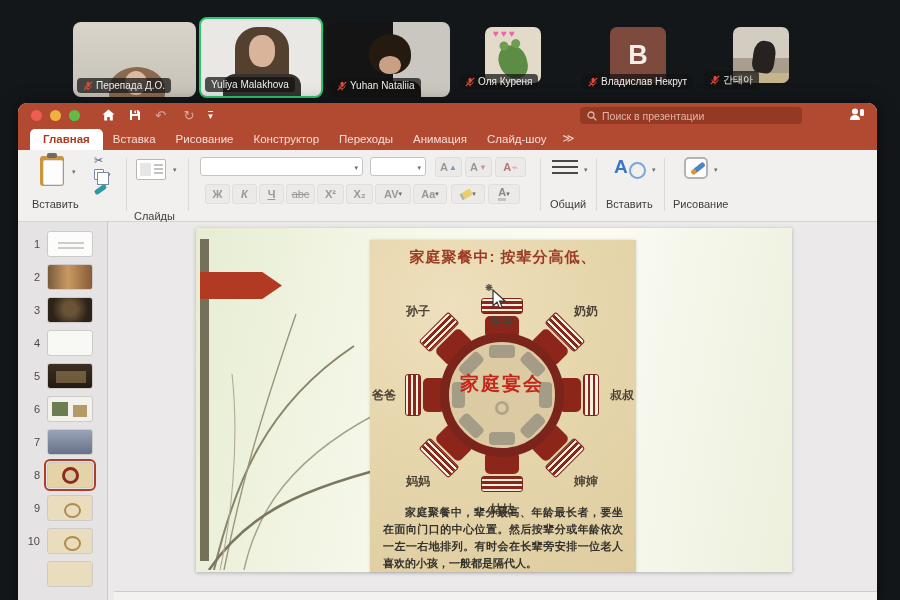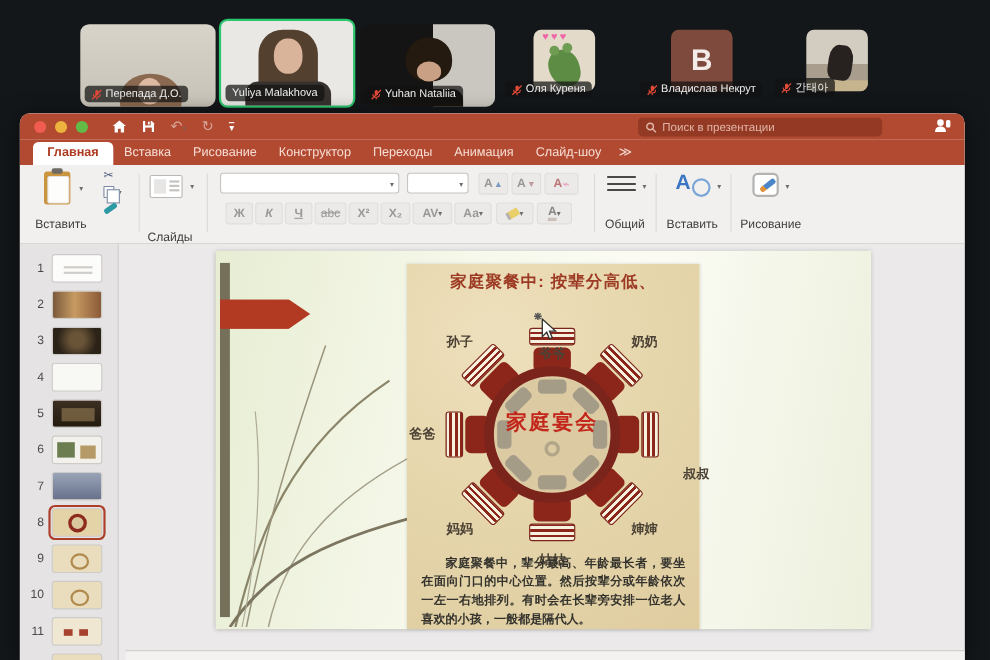--- a/index.html
+++ b/index.html
@@ -161,21 +161,21 @@
                  background:repeating-linear-gradient(to bottom,#f7f1e0 0 2.5px,#8c261b 2.5px 5px); border:1px solid #7b241b; }
   .chair .seat { position:absolute; left:-17px; top:-11px; width:34px; height:22px; border-radius:5px; background:#8c261b; }
   .mat-inner { position:absolute; left:-13px; top:-6px; width:26px; height:13px; border-radius:4px; background:#a59c88; }
   .r0{transform:rotate(0deg);} .r45{transform:rotate(45deg);} .r90{transform:rotate(90deg);}
   .r135{transform:rotate(135deg);} .r180{transform:rotate(180deg);} .r225{transform:rotate(225deg);}
   .r270{transform:rotate(270deg);} .r315{transform:rotate(315deg);} 
   .tc-text { position:absolute; left:-60px; top:-24px; width:120px; text-align:center; color:#c3261a; font-weight:bold;
              font-size:19px; letter-spacing:2px; }
   .tc-dot { position:absolute; left:-7px; top:6px; width:14px; height:14px; border:3px solid #b2a689; border-radius:50%; }
   .seat-label { position:absolute; transform:translate(-50%,-50%); font-size:12px; font-weight:bold; color:#4c4336; white-space:nowrap; }
-  .pos0{left:0;top:-112px;margin-top:39px;} .pos1{left:84px;top:-84px;} .pos2{left:131px;top:0;margin-top:36px;} .pos3{left:84px;top:86px;}
+  .pos0{left:0;top:-112px;margin-top:39px;} .pos1{left:84px;top:-84px;} .pos2{left:120px;top:0;} .pos3{left:84px;top:86px;}
   .pos4{left:0;top:114px;} .pos5{left:-84px;top:86px;} .pos6{left:-118px;top:0;} .pos7{left:-84px;top:-84px;}
   .cn-para { position:absolute; left:13px; right:13px; top:264px; font-size:11px; line-height:17px; color:#33322c;
              font-weight:bold; text-indent:2em; text-align:justify; }
   .cursor { position:absolute; left:288px; top:56px; }
 </style>
 </head>
 <body>
 
 <div class="vtile t1">
   <div class="p1-hair"></div>
@@ -428,24 +428,20 @@
         </div>
       <div class="trow">
           <span class="tnum">9</span>
           <div class="thumb th9"></div>
         </div>
       <div class="trow">
           <span class="tnum">10</span>
           <div class="thumb th10"></div>
         </div>
       <div class="trow">
-          <span class="tnum">11</span>
-          <div class="thumb th11"></div>
-        </div>
-      <div class="trow">
           <span class="tnum"></span>
           <div class="thumb th12"></div>
         </div>
     </div>
 
     <div class="canvas">
       <div class="slide">
         <div class="olive-bar"></div>
         <div class="red-arrow"></div>
         <svg class="grass" width="220" height="284" viewBox="0 0 220 284">

